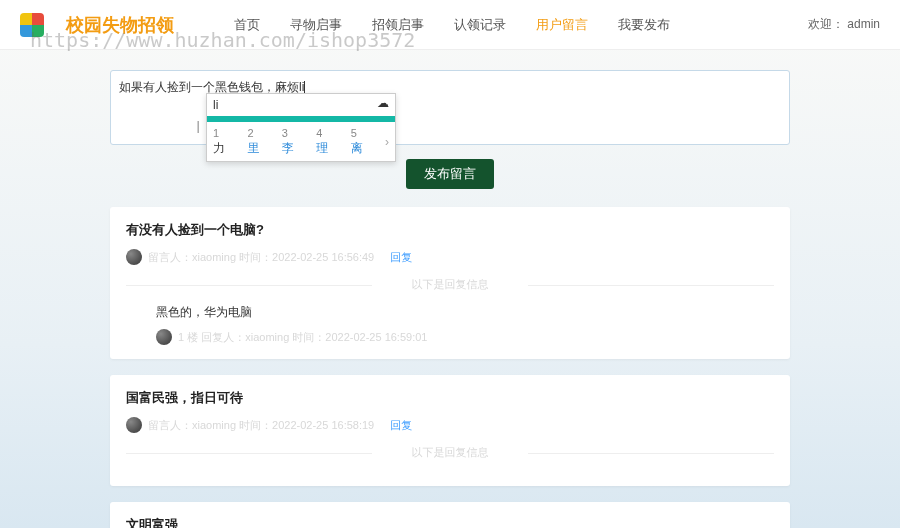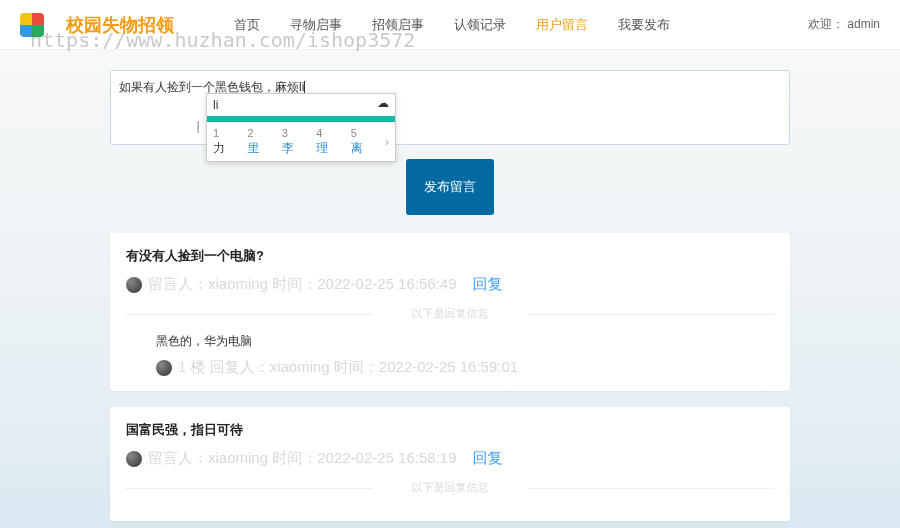--- a/index.html
+++ b/index.html
@@ -19,24 +19,24 @@
     .cursor { display: inline-block; width: 1px; height: 14px; background: #333; vertical-align: middle; }
     .text-cursor { position: absolute; left: 85px; top: 48px; font-size: 16px; color: #aaa; }
     .ime-box { position: absolute; top: 22px; left: 95px; background: #fff; border: 1px solid #ccc; box-shadow: 0 2px 6px rgba(0,0,0,0.15); width: 190px; }
     .ime-input { padding: 4px 6px; font-size: 12px; color: #333; border-bottom: 6px solid #14b8a6; position: relative; }
     .ime-cloud { position: absolute; right: 6px; top: 2px; font-size: 12px; }
     .ime-candidates { display: flex; align-items: center; padding: 4px 6px; gap: 20px; font-size: 12px; }
     .ime-cand { color: #333; }
     .ime-cand .num { color: #888; margin-right: 2px; font-size: 11px; }
     .ime-cand.blue { color: #2e8bda; }
     .ime-arrow { color: #aaa; margin-left: auto; }
-    .btn-publish { display: block; margin: 14px auto 18px; padding: 19px 18px; background: #0369a1; color: #fff; border: none; border-radius: 3px; font-size: 13px; cursor: pointer; }
+    .btn-publish { display: block; margin: 14px auto 18px; padding: 6px 18px; background: #14532d; color: #fff; border: none; border-radius: 3px; font-size: 13px; cursor: pointer; }
     .card { background: #fff; border-radius: 3px; padding: 14px 16px; margin-bottom: 16px; box-shadow: 0 1px 3px rgba(0,0,0,0.05); }
     .card-title { font-weight: bold; font-size: 13px; color: #222; margin-bottom: 10px; }
-    .card-meta { display: flex; align-items: center; gap: 6px; font-size: 15px; }
+    .card-meta { display: flex; align-items: center; gap: 6px; font-size: 11px; }
     .avatar { width: 16px; height: 16px; border-radius: 50%; background: radial-gradient(circle at 30% 30%, #888, #333); }
     .meta-text { color: #d8d8d8; }
     .reply-link { color: #409eff; margin-left: 10px; cursor: pointer; text-align: right; }
     .divider { text-align: center; color: #d8d8d8; font-size: 11px; margin: 12px 0; position: relative; }
     .divider::before, .divider::after { content: ""; position: absolute; top: 50%; width: 38%; height: 1px; background: #eee; }
     .divider::before { left: 0; } .divider::after { right: 0; }
     .reply-block { padding-left: 30px; }
     .reply-content { font-size: 12px; color: #333; margin-bottom: 8px; }
   </style>
 </head>

